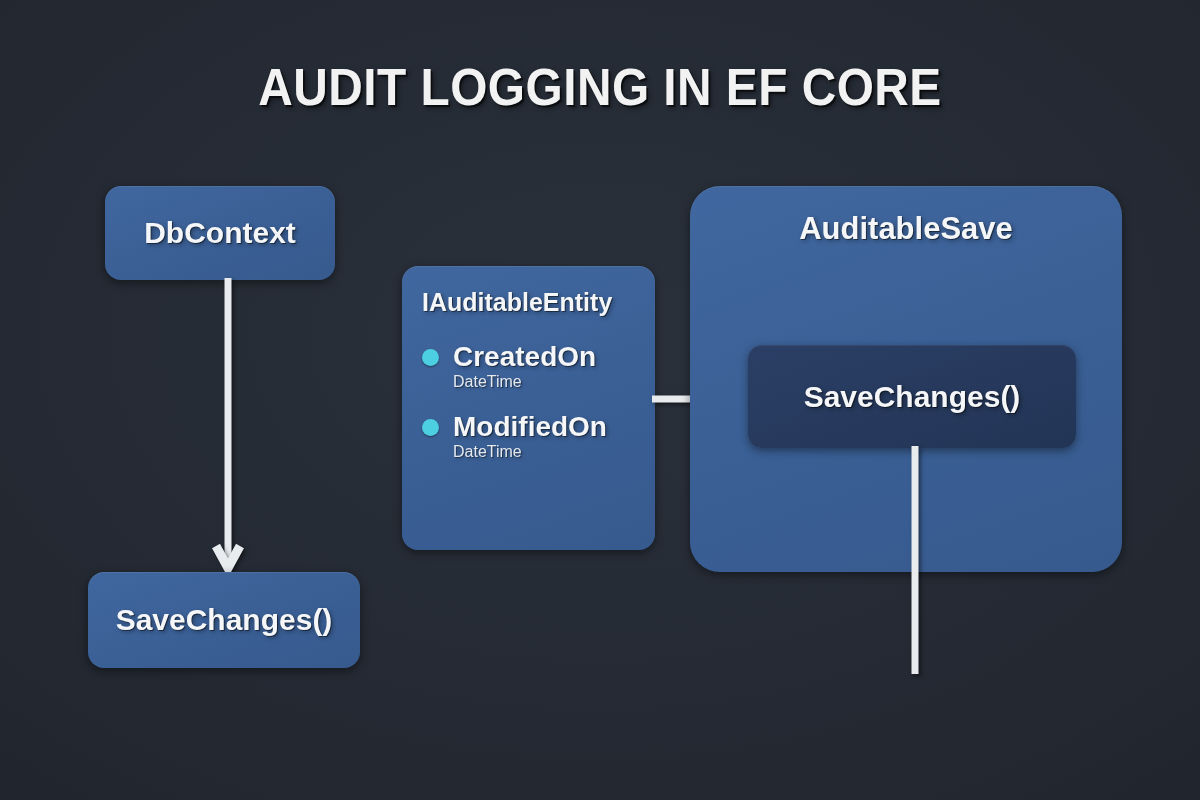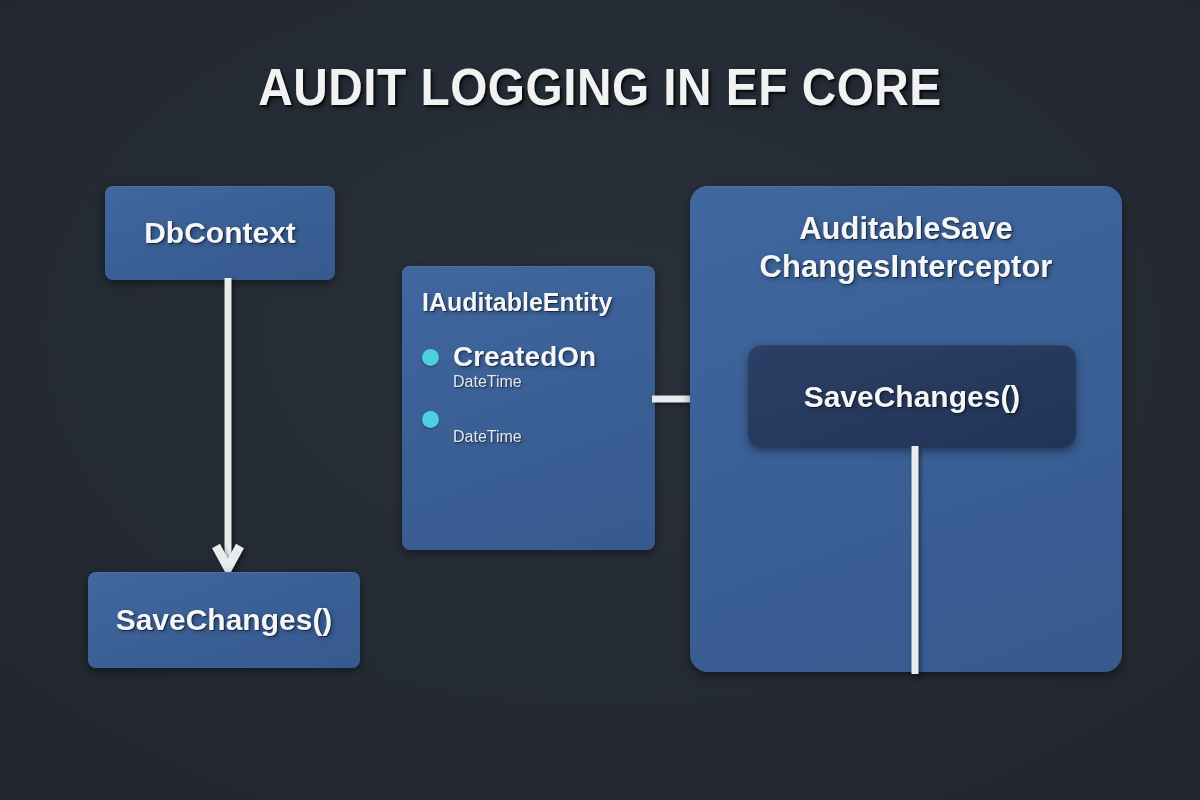--- a/index.html
+++ b/index.html
@@ -34,21 +34,21 @@
     text-shadow:
        2px 2px 0 rgba(0,0,0,0.55),
        3px 3px 6px rgba(0,0,0,0.45);
     white-space:nowrap;
   }
 
   
   .node {
     position:absolute;
     background:linear-gradient(160deg,#40679f 0%,#3a5f95 55%,#375a8e 100%);
-    border-radius:8px;
+    border-radius:16px;
     box-shadow:
        0 3px 10px rgba(0,0,0,0.45),
        inset 0 1px 0 rgba(255,255,255,0.08);
   }
   .node-label {
     color:#f4f6f8;
     font-weight:bold;
     text-shadow:1px 1px 0 rgba(0,0,0,0.45), 2px 2px 4px rgba(0,0,0,0.35);
   }
 
@@ -109,22 +109,22 @@
     white-space:nowrap;
   }
   .prop-type {
     margin-left:31px;
     font-size:16px; font-weight:normal; color:#e4e9f0;
     text-shadow:1px 1px 0 rgba(0,0,0,0.35), 2px 2px 3px rgba(0,0,0,0.25);
   }
 
   
   #panel-interceptor {
-    left:690px; top:186px; width:432px; height:486px;
-    border-radius:18px;
+    left:690px; top:186px; width:432px; height:386px;
+    border-radius:30px;
   }
   #panel-interceptor .panel-title {
     position:absolute;
     left:0; top:24px; width:100%;
     text-align:center;
     font-size:31px; font-weight:bold;
     line-height:1.22;
     color:#f4f6f8;
     text-shadow:1px 1px 0 rgba(0,0,0,0.45), 2px 2px 5px rgba(0,0,0,0.35);
   }
@@ -170,35 +170,36 @@
         <div class="prop-row">
           <span class="prop-bullet"></span>
           <span class="prop-name">CreatedOn</span>
         </div>
         <div class="prop-type">DateTime</div>
       </div>
 
       <div class="prop-item">
         <div class="prop-row">
           <span class="prop-bullet"></span>
+          <span class="prop-name">ModifiedOn</span>
         </div>
         <div class="prop-type">DateTime</div>
       </div>
 
     </div>
   </div>
 
   <svg class="arrow-svg" id="arrow-entity-to-interceptor" viewBox="0 0 100 42">
     <line class="arrow-line" x1="0" y1="21" x2="86" y2="21"></line>
     <polyline class="arrow-head" points="72,4 93,21 72,38"></polyline>
   </svg>
 
   <div class="node" id="panel-interceptor">
 
-    <div class="panel-title"><span>AuditableSave</span><br><span>ChangesInterceptor</span></div>
+    <div class="panel-title"><span>AuditableSave</span><br></div>
 
     <div id="node-savechanges-inner">
       <span class="node-label">SaveChanges()</span>
     </div>
   </div>
 
   <svg class="arrow-svg" id="line-savechanges-down" viewBox="0 0 18 230">
     <line class="arrow-line" x1="9" y1="0" x2="9" y2="228"></line>
   </svg>
 

